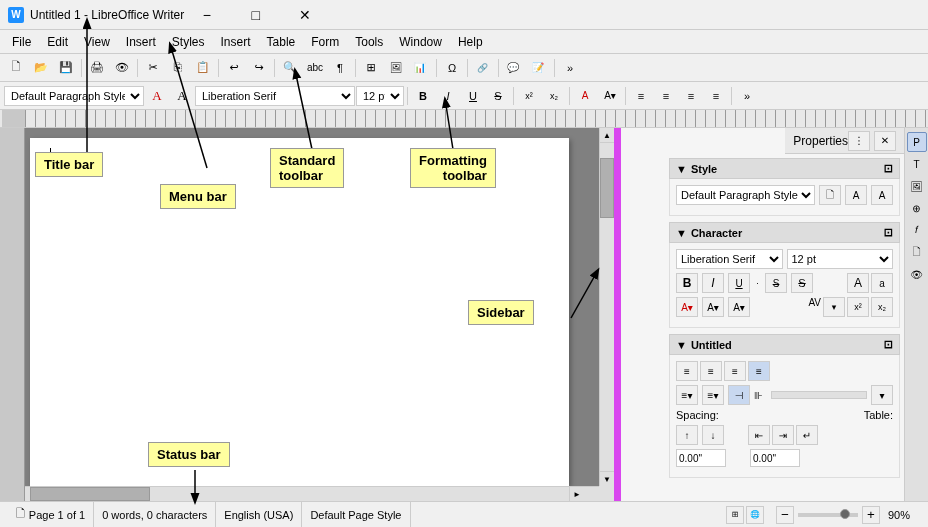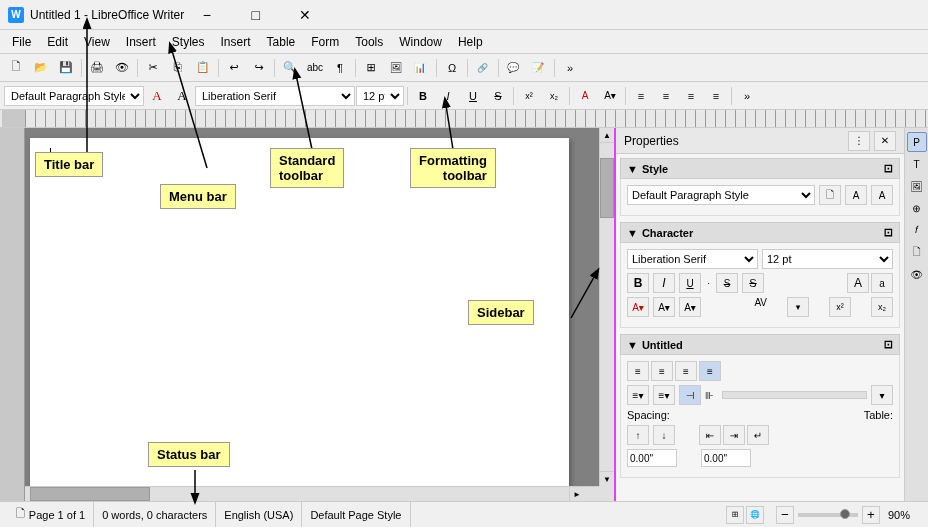--- a/index.html
+++ b/index.html
@@ -168,24 +168,25 @@
       height: 16px;
       background: black;
       animation: blink 1s infinite;
     }
     @keyframes blink { 0%,50% { opacity:1; } 51%,100% { opacity:0; } }
 
     
     #sidebar {
       width: 290px;
       background: #f5f5f5;
-      border-left: 2px solid #d946ef;
+      border-left: 7px solid #d946ef;
       display: flex;
       flex-direction: column;
       overflow: hidden;
+      align-items: flex-end;
     }
     #sidebar-header {
       background: #e8e8e8;
       padding: 4px 8px;
       display: flex;
       align-items: center;
       justify-content: space-between;
       border-bottom: 1px solid #ccc;
       height: 26px;
     }
@@ -488,21 +489,21 @@
               <button class="sb-btn" style="text-decoration:line-through;font-size:11px;">S</button>
               <div style="margin-left:auto;display:flex;gap:2px;">
                 <button class="sb-btn" style="font-size:12px;">A</button>
                 <button class="sb-btn" style="font-size:10px;">a</button>
               </div>
             </div>
             <div class="sb-row">
               <button class="sb-btn" style="color:#c00;">A▾</button>
               <button class="sb-btn">A▾</button>
               <button class="sb-btn">A▾</button>
-              <div style="margin-left:auto;display:flex;gap:20px;">
+              <div style="margin-left:auto;display:flex;gap:2px;">
                 <span style="font-size:10px;">AV</span>
                 <button class="sb-btn" style="font-size:9px;">▾</button>
                 <button class="sb-btn" style="font-size:9px;">x²</button>
                 <button class="sb-btn" style="font-size:9px;">x₂</button>
               </div>
             </div>
           </div>
         </div>
 
         <div class="sidebar-section">

